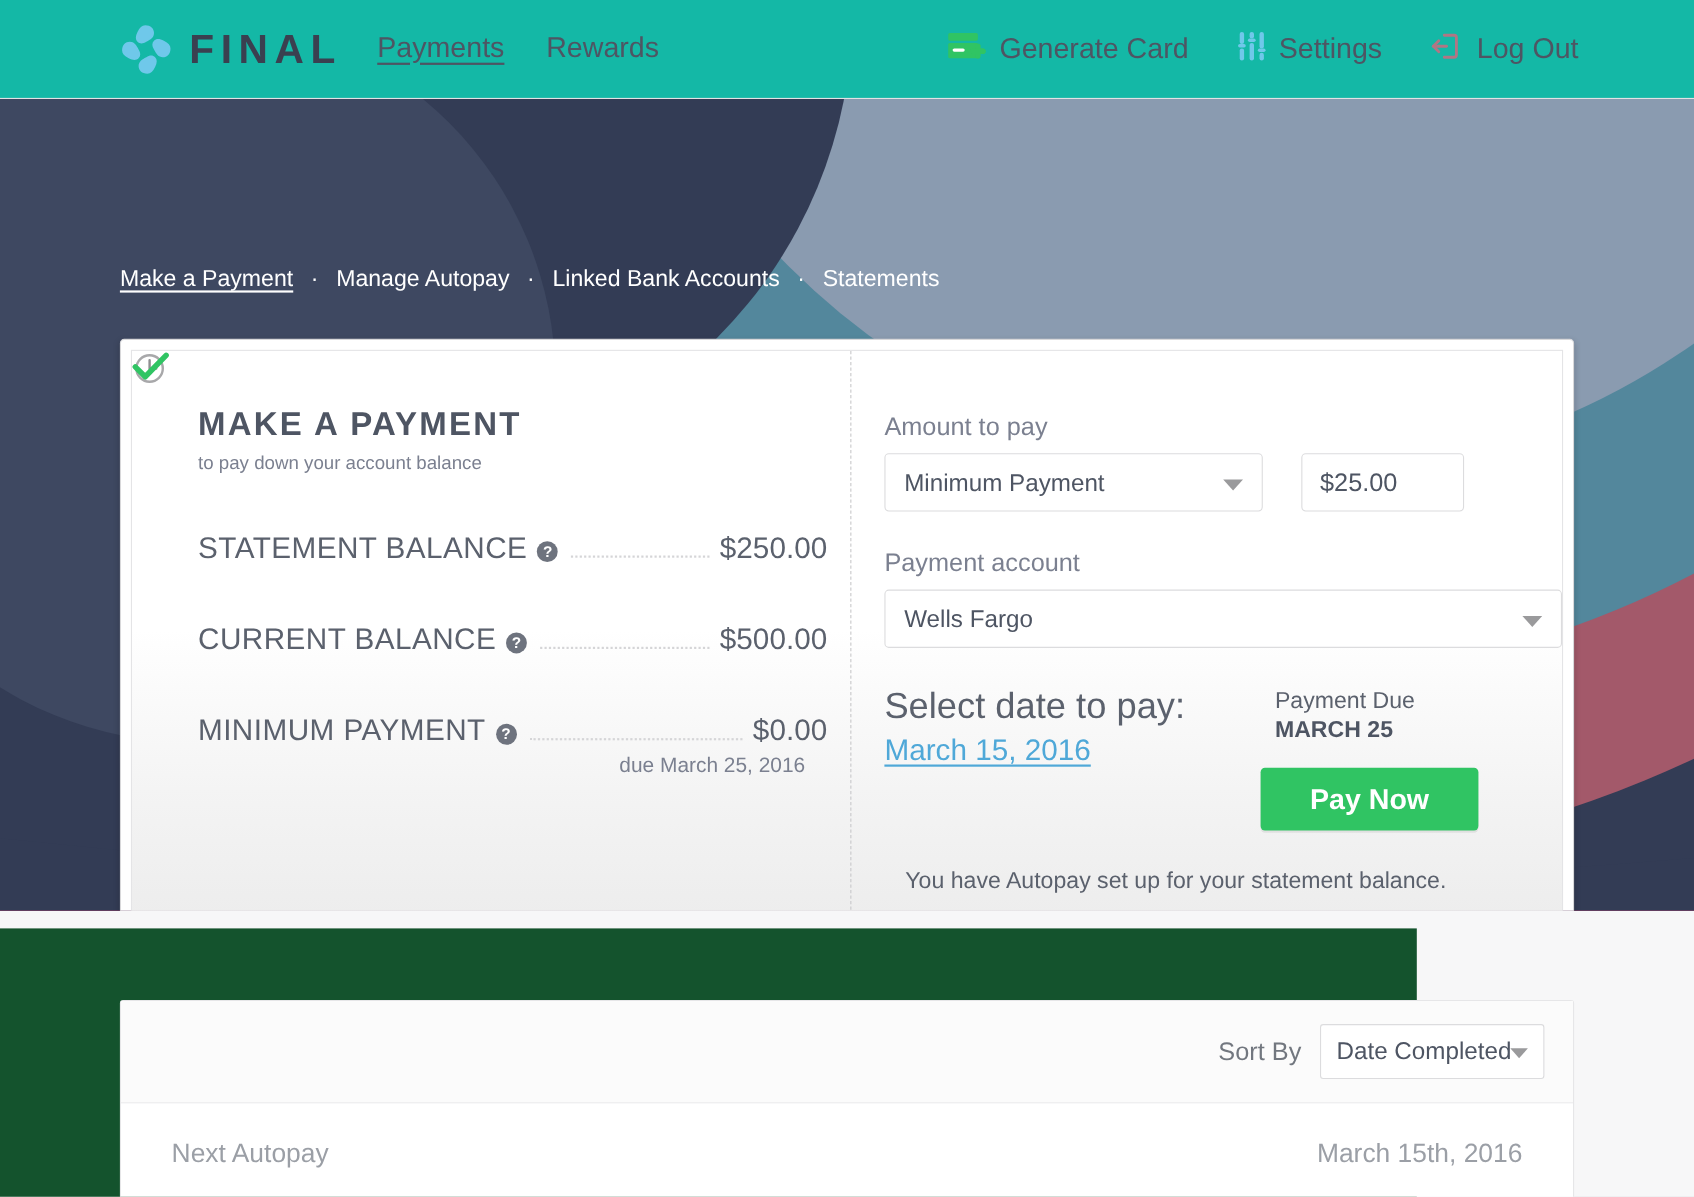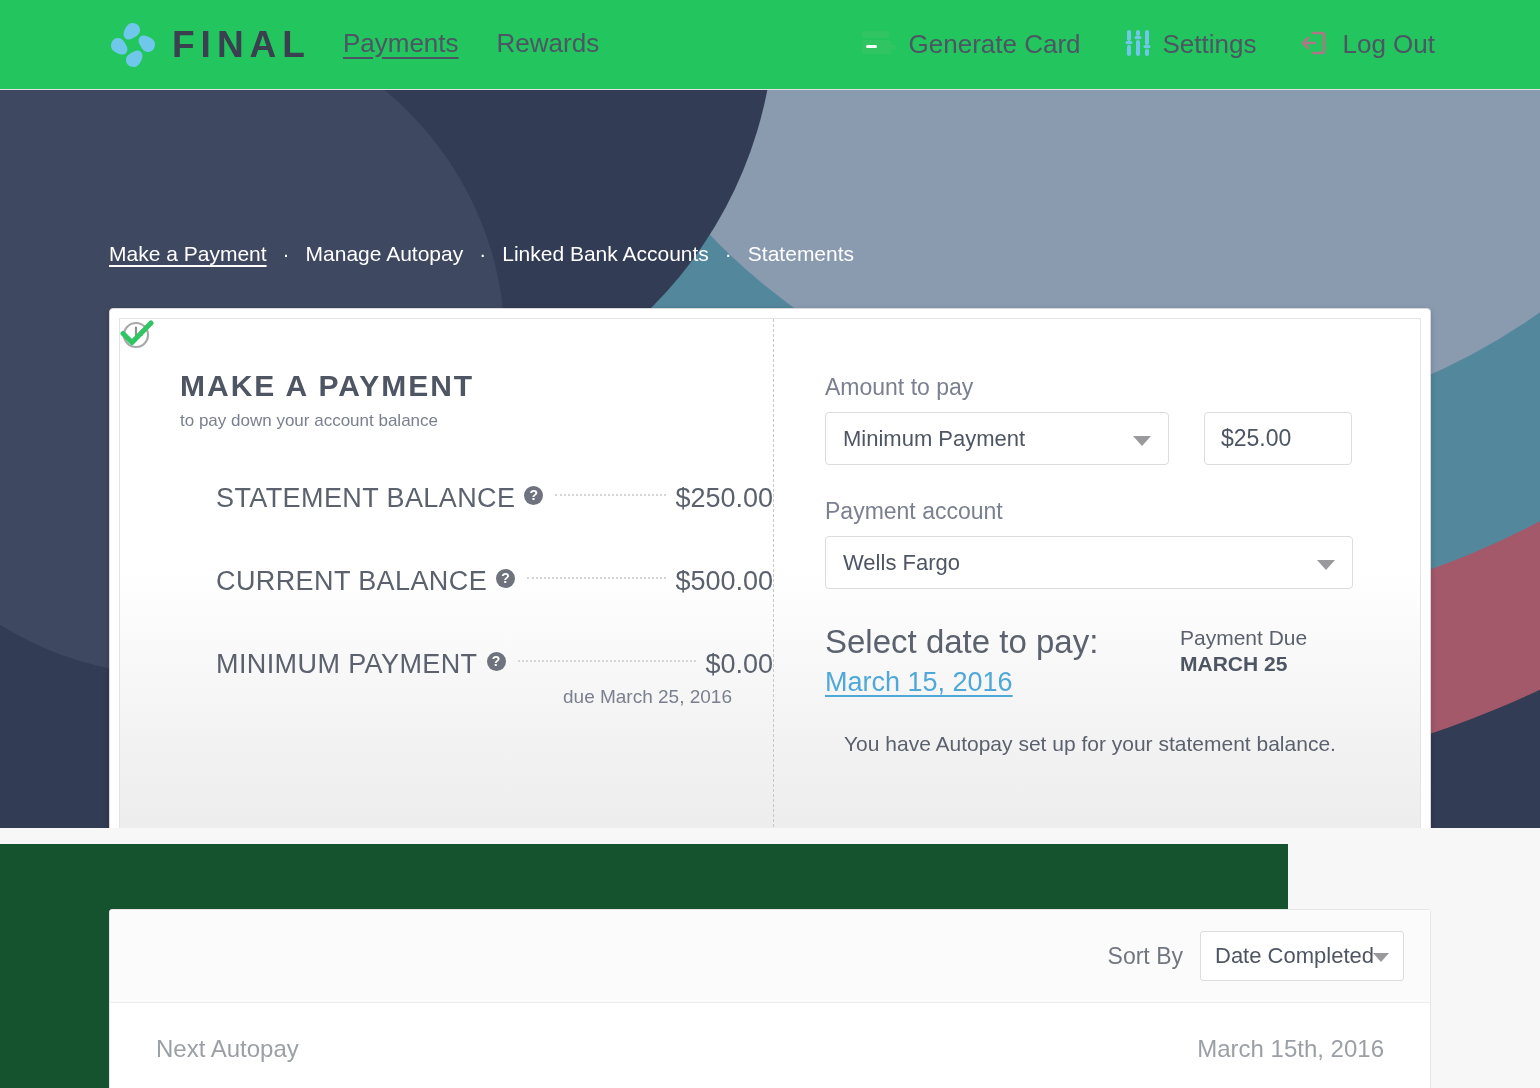--- a/index.html
+++ b/index.html
@@ -9,21 +9,21 @@
     font-family: "Liberation Sans", sans-serif;
     background: #f7f7f8;
     overflow: hidden;
   }
   .page { position: relative; width: 1540px; height: 1088px; }
 
   
   .topbar {
     position: absolute; top: 0; left: 0;
     width: 1540px; height: 90px;
-    background: #22c55e;
+    background: #14b8a6;
     border-bottom: 1px solid #e2e2e4;
     display: flex; align-items: center;
     z-index: 30;
   }
   .brand { display: flex; align-items: center; margin-left: 106px; }
   .logo-mark { width: 54px; height: 54px; position: relative; flex: none; }
   .brand-name {
     font-size: 37px; letter-spacing: 6px; font-weight: 600;
     color: #3a4050; margin-left: 12px; line-height: 1;
   }
@@ -84,23 +84,22 @@
   .pane-left { width: 653px; padding: 50px 0 0 60px; }
   .pane-right { flex: 1; padding: 55px 0 0 52px; }
 
   .make-title {
     font-size: 30px; font-weight: bold; letter-spacing: 2px;
     color: #4e5563; line-height: 1.1;
   }
   .make-sub { font-size: 17px; color: #7b8090; margin-top: 9px; }
 
   .bal-row {
-    display: flex; align-items: center;
+    display: flex; align-items: flex-end;
     margin-top: 52px;
-    margin-left: 36px;
   }
   .bal-row:first-of-type { margin-top: 48px; }
   .bal-label {
     font-size: 27px; color: #5b616d; letter-spacing: .4px; white-space: nowrap;
   }
   .qmark {
     display: inline-block; width: 19px; height: 19px; border-radius: 50%;
     background: #6e737e; color: #fff; font-size: 14px; font-weight: bold;
     text-align: center; line-height: 19px; margin-left: 9px;
     position: relative; top: -3px; flex: none;
@@ -134,21 +133,21 @@
     border-top: 10px solid #9a9a9c;
   }
   .sel-amount { width: 344px; }
   .amount-input {
     width: 148px; height: 53px; margin-left: 35px;
     background: #fff; border: 1px solid #dcdcde; border-radius: 4px;
     font-size: 23px; color: #4e5563;
     padding: 16px 16px; font-family: "Liberation Sans", sans-serif;
   }
   .mt-pay-acct { margin-top: 33px; }
-  .sel-account { width: 528px; margin-top: 11px; }
+  .sel-account { width: 616px; margin-top: 11px; }
 
   .datezone { display: flex; margin-top: 34px; }
   .date-col { width: 342px; }
   .date-prompt { font-size: 33px; color: #5b616d; }
   .date-link {
     display: inline-block; font-size: 27px; color: #4fa8d8;
     text-decoration: underline; text-underline-offset: 4px;
     margin-top: 6px; cursor: pointer;
   }
   .due-col { padding-top: 2px; }
@@ -370,20 +369,21 @@
                   <svg width="32" height="32" viewBox="0 0 32 32" aria-hidden="true">
                     <circle cx="16" cy="16" r="12" fill="none" stroke="#a8a8aa" stroke-width="2.2"></circle>
                     <path d="M16 8.5V16h6" fill="none" stroke="#8e8e90" stroke-width="2.2" stroke-linecap="round"></path>
                   </svg>
                 </span>
                 <div class="due-text">
                   <div class="due-cap">Payment Due</div>
                   <div class="due-date">MARCH 25</div>
                 </div>
               </div>
+              <button class="paynow">Pay Now</button>
             </div>
           </div>
 
           <div class="autopay-note">
             <span class="ico">
               <svg width="34" height="28" viewBox="0 0 34 28" aria-hidden="true">
                 <path d="M3 14.5l9 9L31 4" fill="none" stroke="#30c463" stroke-width="5" stroke-linecap="round" stroke-linejoin="round"></path>
               </svg>
             </span>
             <span class="txt">You have Autopay set up for your statement balance.</span>

